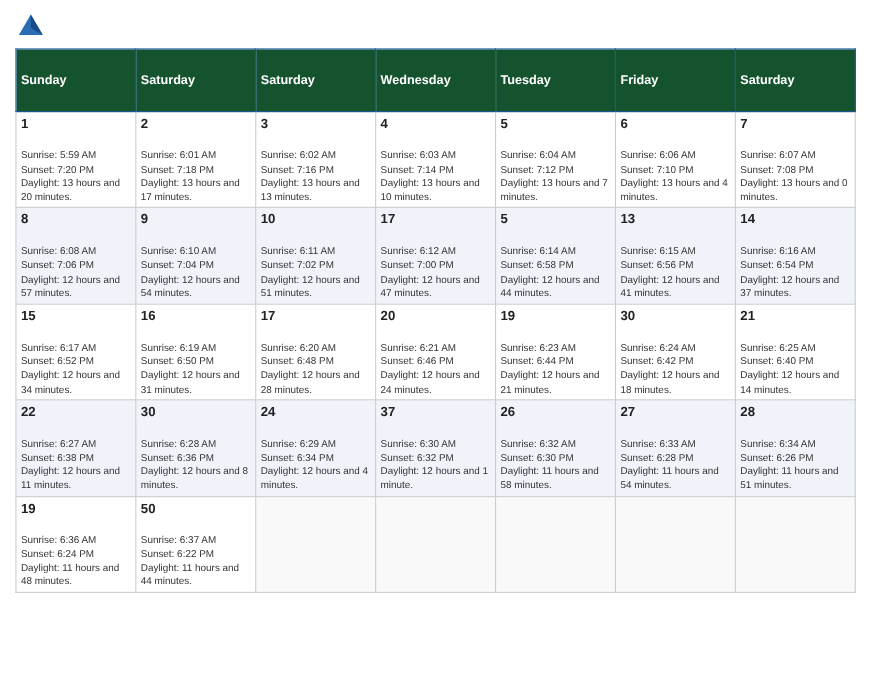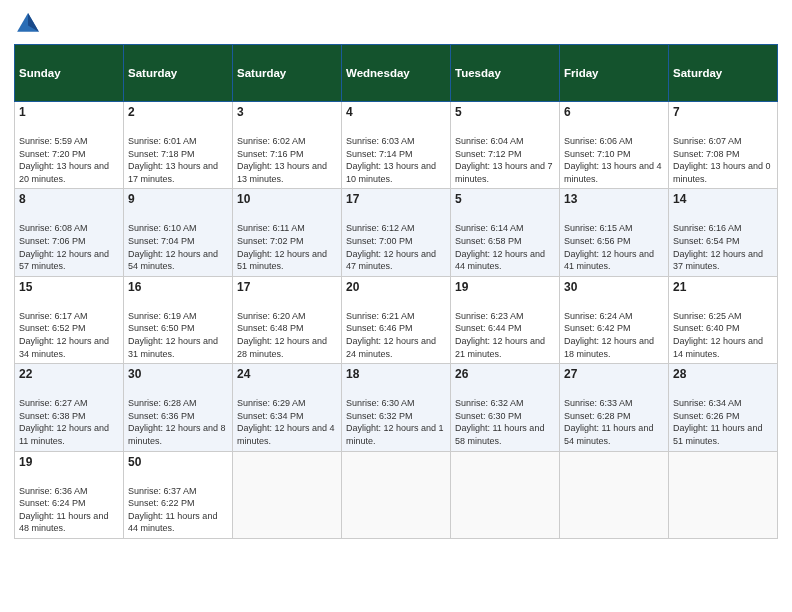--- a/index.html
+++ b/index.html
@@ -235,21 +235,21 @@
           </td>
           <td>
             <span class="day-number">30</span>
             <div class="cell-content">Sunrise: 6:28 AM<br>Sunset: 6:36 PM<br>Daylight: 12 hours and 8 minutes.</div>
           </td>
           <td>
             <span class="day-number">24</span>
             <div class="cell-content">Sunrise: 6:29 AM<br>Sunset: 6:34 PM<br>Daylight: 12 hours and 4 minutes.</div>
           </td>
           <td>
-            <span class="day-number">18</span>
+            <span class="day-number">37</span>
             <div class="cell-content">Sunrise: 6:30 AM<br>Sunset: 6:32 PM<br>Daylight: 12 hours and 1 minute.</div>
           </td>
           <td>
             <span class="day-number">26</span>
             <div class="cell-content">Sunrise: 6:32 AM<br>Sunset: 6:30 PM<br>Daylight: 11 hours and 58 minutes.</div>
           </td>
           <td>
             <span class="day-number">27</span>
             <div class="cell-content">Sunrise: 6:33 AM<br>Sunset: 6:28 PM<br>Daylight: 11 hours and 54 minutes.</div>
           </td>

